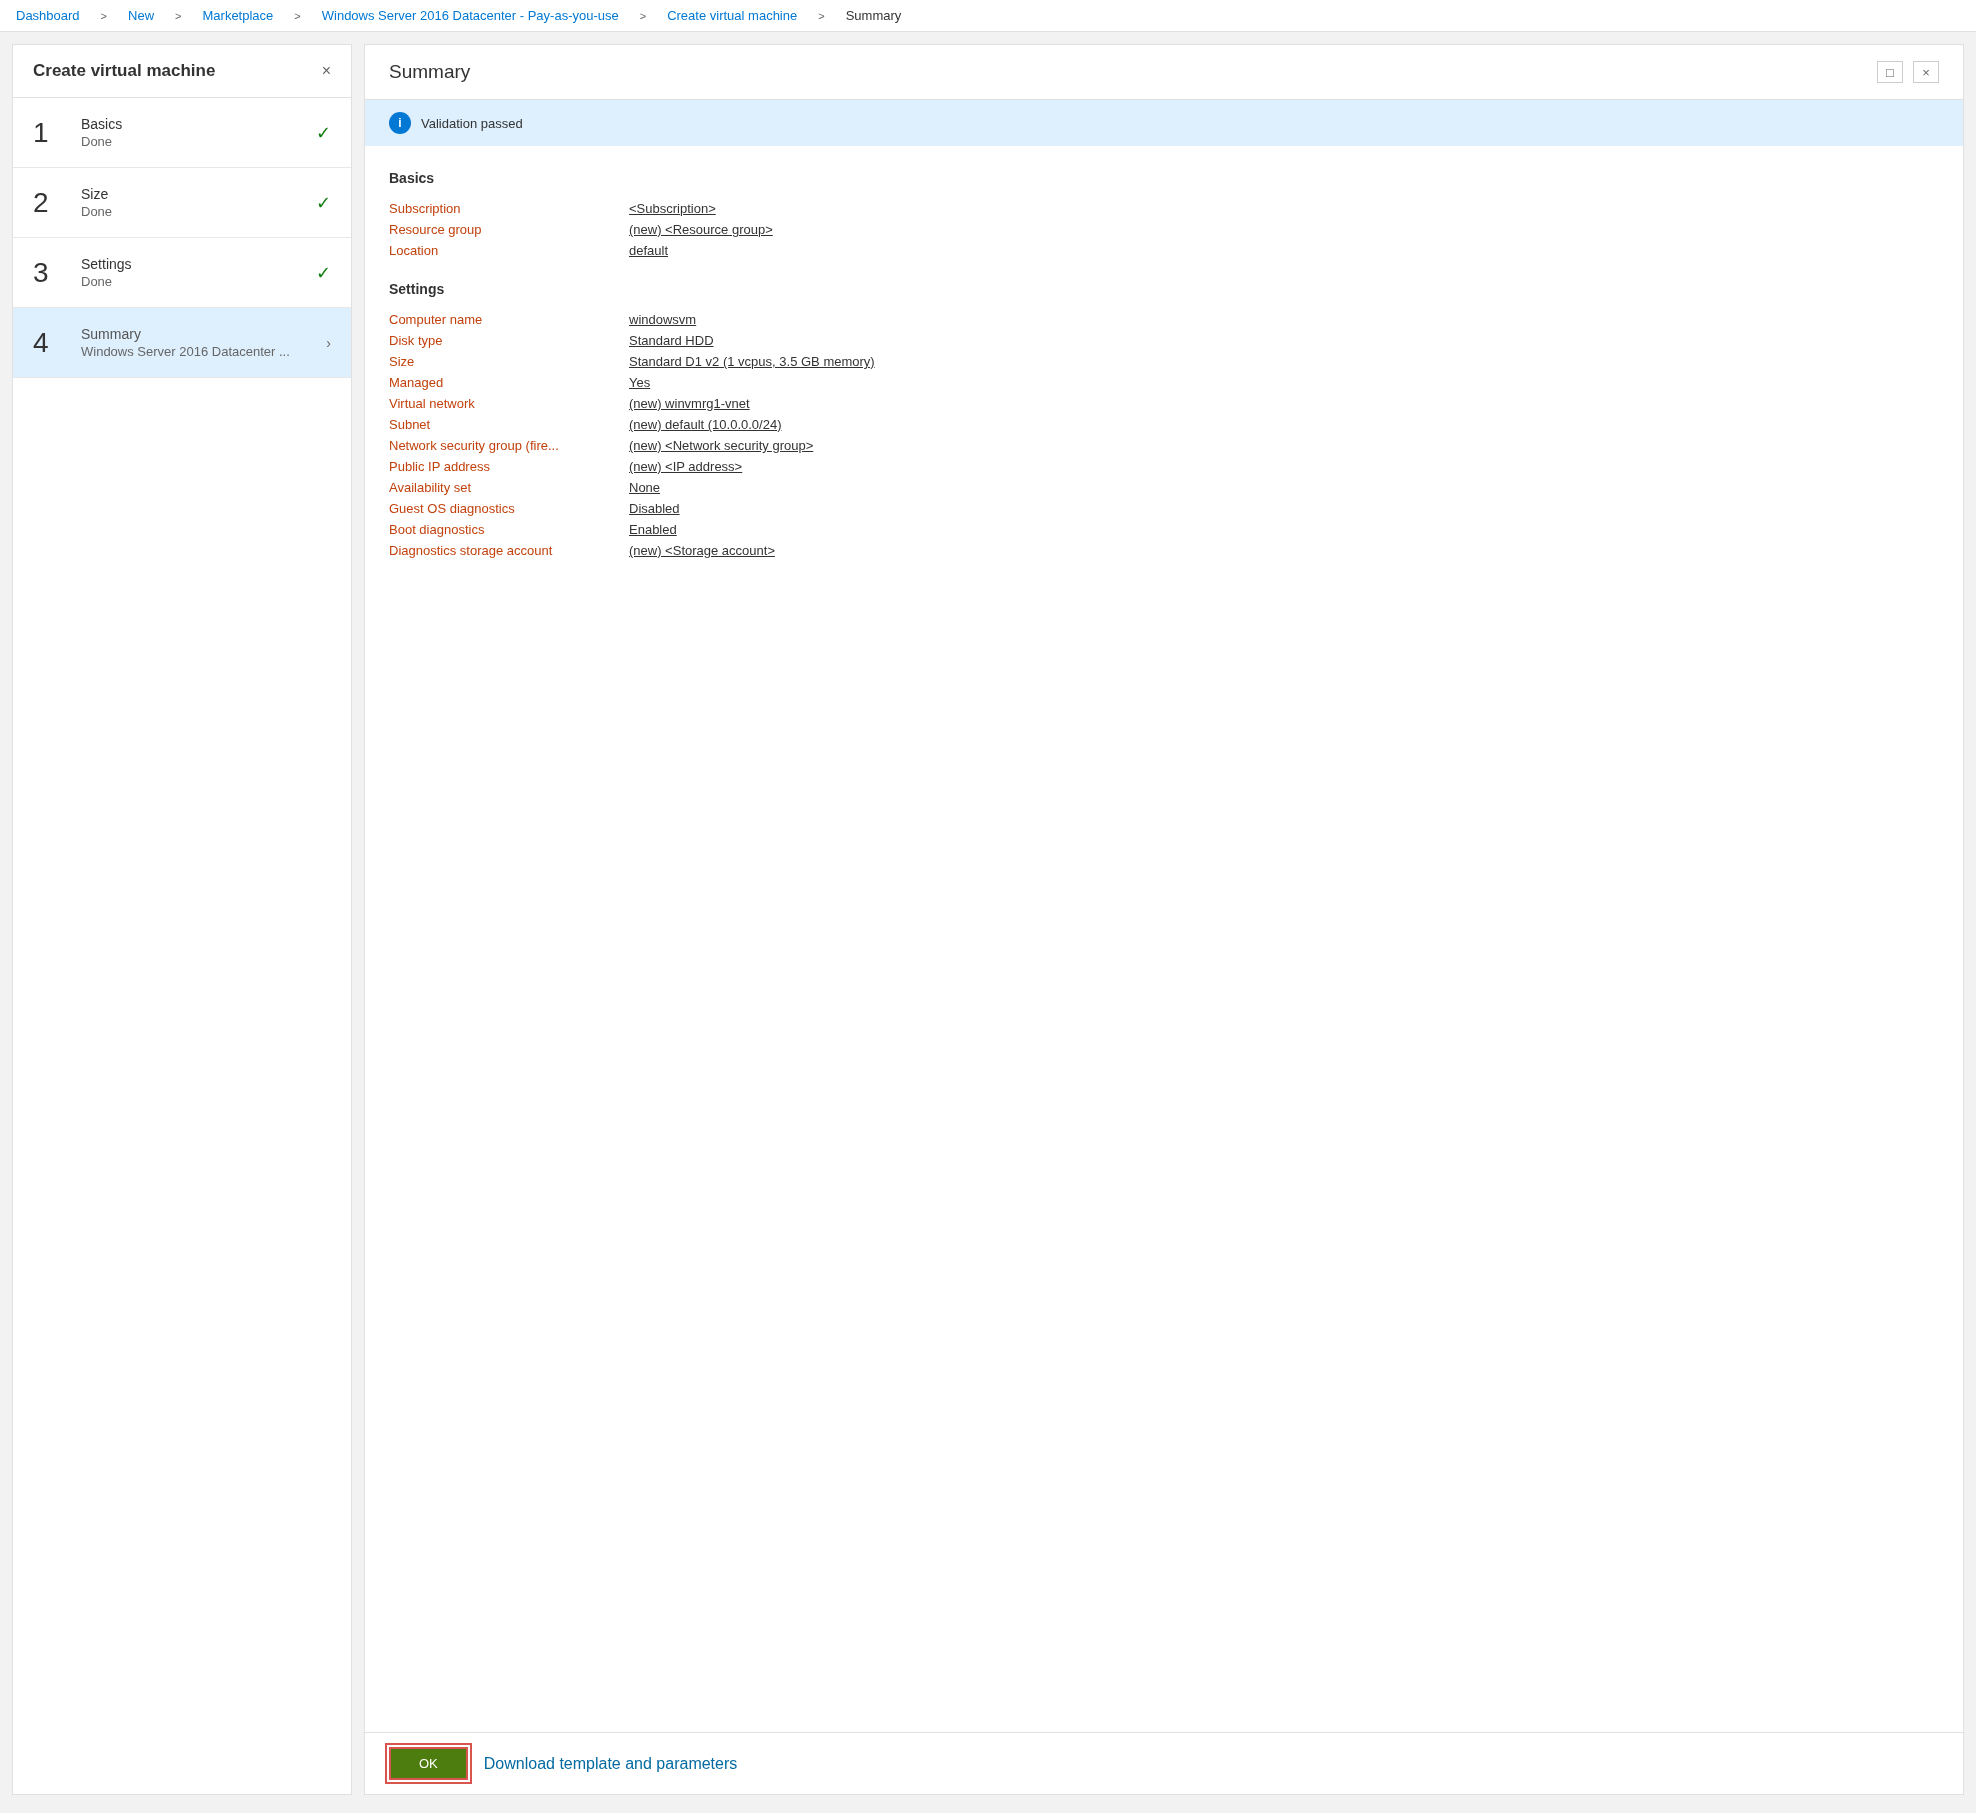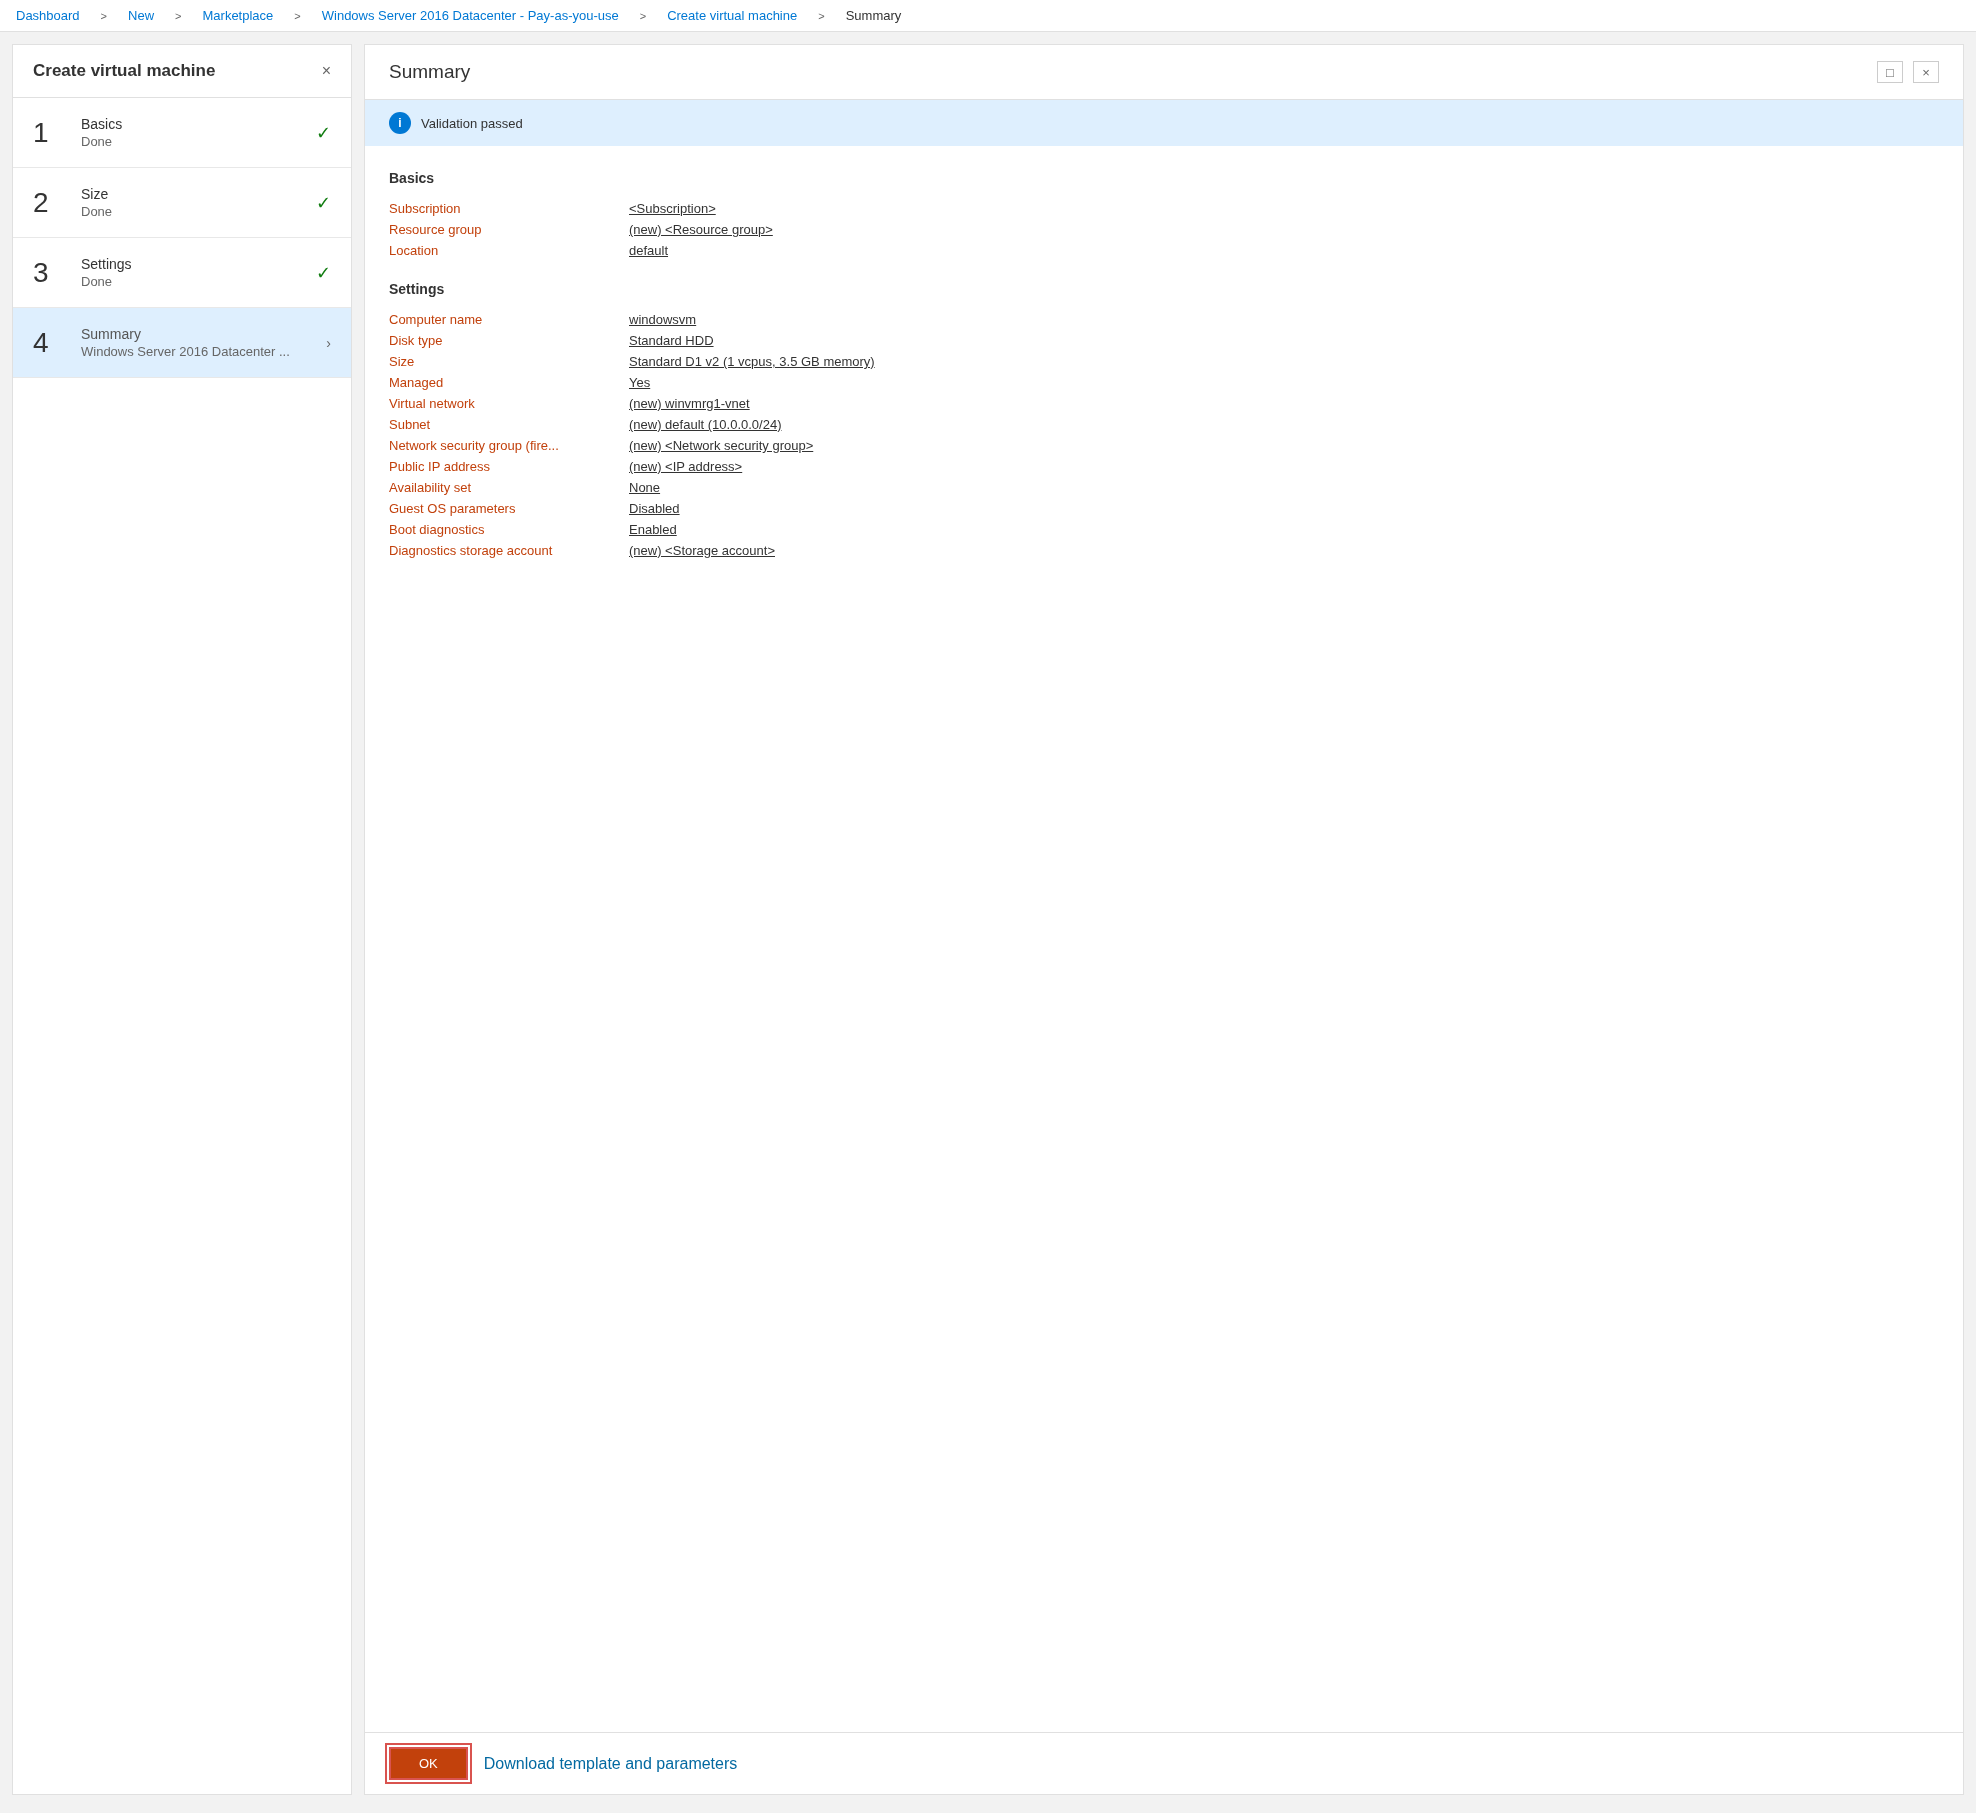--- a/index.html
+++ b/index.html
@@ -200,21 +200,21 @@
       text-decoration: underline;
     }
     .right-panel-footer {
       border-top: 1px solid #e0e0e0;
       padding: 14px 24px;
       display: flex;
       align-items: center;
       gap: 16px;
     }
     .ok-button {
-      background: #c2410c;
+      background: #4d7c0f;
       color: white;
       border: 2px solid #d9534f;
       padding: 7px 28px;
       font-size: 13px;
       cursor: pointer;
       font-weight: 500;
       outline: 2px solid #d9534f;
       outline-offset: 2px;
     }
     .download-link {
@@ -353,21 +353,21 @@
         </tr>
         <tr>
           <td>Public IP address</td>
           <td>(new) &lt;IP address&gt;</td>
         </tr>
         <tr>
           <td>Availability set</td>
           <td>None</td>
         </tr>
         <tr>
-          <td>Guest OS parameters</td>
+          <td>Guest OS diagnostics</td>
           <td>Disabled</td>
         </tr>
         <tr>
           <td>Boot diagnostics</td>
           <td>Enabled</td>
         </tr>
         <tr>
           <td>Diagnostics storage account</td>
           <td> (new) &lt;Storage account&gt;</td>
         </tr>

